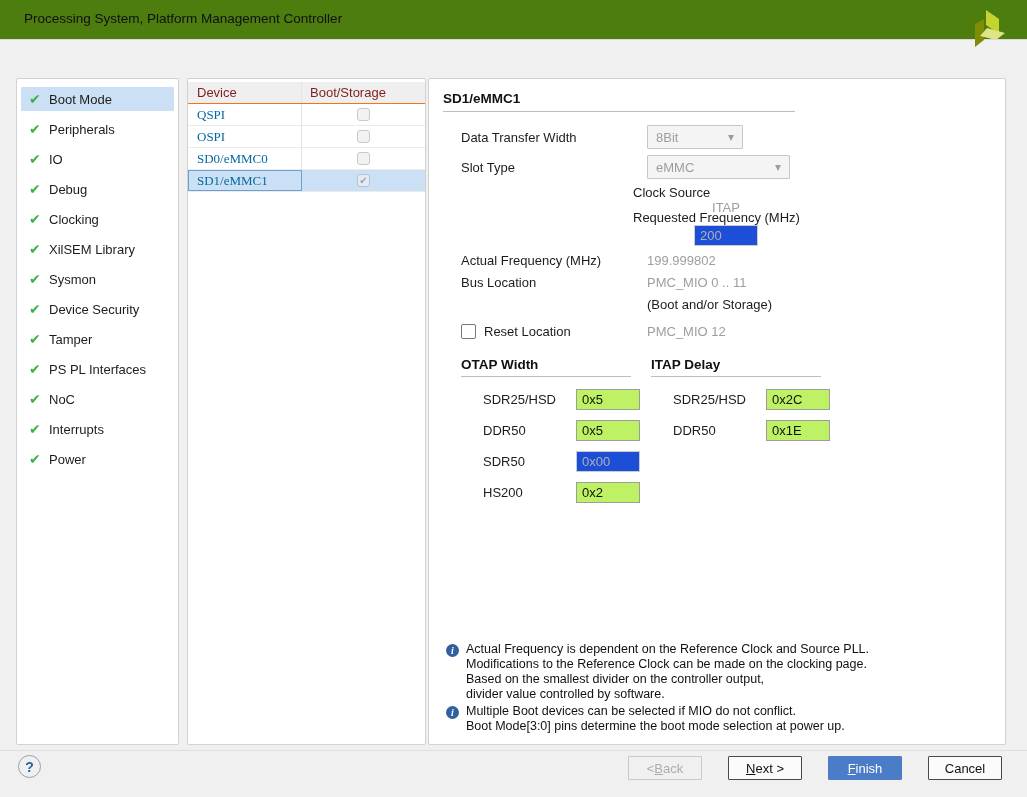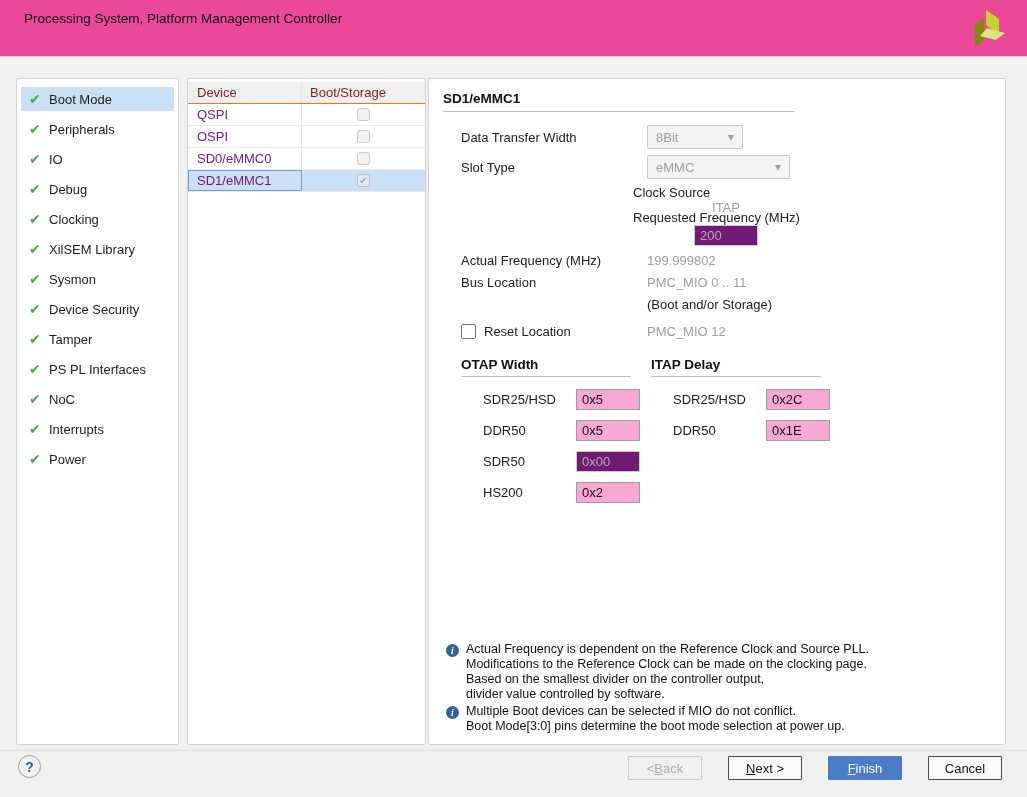--- a/index.html
+++ b/index.html
@@ -8,22 +8,22 @@
     position: relative;
     font-family: "Liberation Sans", sans-serif;
     font-size: 13px;
     color: #1c1c1c;
     background: #f0f0f0;
     overflow: hidden;
   }
 
   
   .titlebar {
-    position:absolute; top:0; left:0; width:1027px; height:57px;
-    background:#ec4899; border-bottom:1px solid #dadada;padding-left:12px;
+    position:absolute; top:0; left:0; width:1027px; height:40px;
+    background:#4d7c0f; border-bottom:1px solid #dadada;padding-left:12px;
   }
   .titlebar-text { position:absolute; left:24px; top:11px; font-size:13.5px; color:#111; }
   .brand-logo { position:absolute; right:18px; top:6px; }
 
   
   .panel { position:absolute; background:#ffffff; border:1px solid #d2d2d2; border-radius:2px; }
   .panel-left   { left:16px;  top:78px; width:163px; height:667px; }
   .panel-middle { left:187px; top:78px; width:239px; height:667px; overflow:hidden; }
   .panel-right  { left:428px; top:78px; width:578px; height:667px; padding:12px 14px; }
 
@@ -37,21 +37,21 @@
   .nav-check { color:#3faf46; font-size:14px; width:20px; flex:none; }
   .nav-label { color:#1c1c1c; }
 
   
   .dev-table { margin-top:3px; }
   .trow { display:flex; height:22px; align-items:stretch; border-bottom:1px solid #ebebeb; }
   .trow.thead { background:#efefef; border-bottom:1px solid #f97316; font-size:13px; color:#7f1d1d; }
   .tcell { display:flex; align-items:center; }
   .tcell.c-dev { width:114px; padding-left:9px; border-right:1px solid #e4e4e4; }
   .tcell.c-cb  { flex:1; justify-content:center; }
-  .trow .c-dev.link { color:#701a75; }
+  .trow .c-dev.link { color:#0369a1;font-family:Liberation Serif, serif; }
   .trow.selected { background:#cce0f5; }
   .trow.selected .c-dev { outline:1px solid #6ba0d5; outline-offset:-1px; }
   .cb {
     width:13px; height:13px; border-radius:3px;
     display:flex; align-items:center; justify-content:center;
     font-size:10px; line-height:1;
   }
   .cb.disabled { background:#f2f2f2; border:1px solid #c9c9c9; color:#9aa3ad; }
   .trow.selected .cb.disabled { background:#e4ebf4; border-color:#b9c2cd; }
   .cb.enabled { background:#ffffff; border:1px solid #848484; width:14px; height:14px; border-radius:2px; }
@@ -69,24 +69,24 @@
     display:flex; align-items:center; justify-content:space-between;
     height:24px; background:#f4f4f4; border:1px solid #c7c7c7;
     color:#9e9e9e; padding:0 8px; border-radius:1px;
   }
   .fakeselect .chev { color:#9e9e9e; font-size:12px; }
   .w-small { width:96px; }
   .w-wide  { width:143px;align-items:center; }
 
   input.txt {
     font-family:"Liberation Sans",sans-serif; font-size:13px;
-    border:1px solid #9d9d9d; background:#f9a8d4; color:#111;
+    border:1px solid #9d9d9d; background:#bef264; color:#111;
     height:21px; padding:0 5px; width:64px;
   }
-  input.txt:disabled { background:#701a75; color:#b0b0b0; border-color:#cccccc; }
+  input.txt:disabled { background:#1d4ed8; color:#b0b0b0; border-color:#cccccc; }
   input.txt.req { width:64px; }
 
   .rl-check {
     width:15px; height:15px; border:1px solid #787878; border-radius:2px;
     background:#fff; margin-right:8px; flex:none;
   }
 
   .gap6  { margin-bottom:6px; }
   .gap4  { margin-bottom:4px; }
   .gap3  { margin-bottom:3px;flex-direction:column; }

